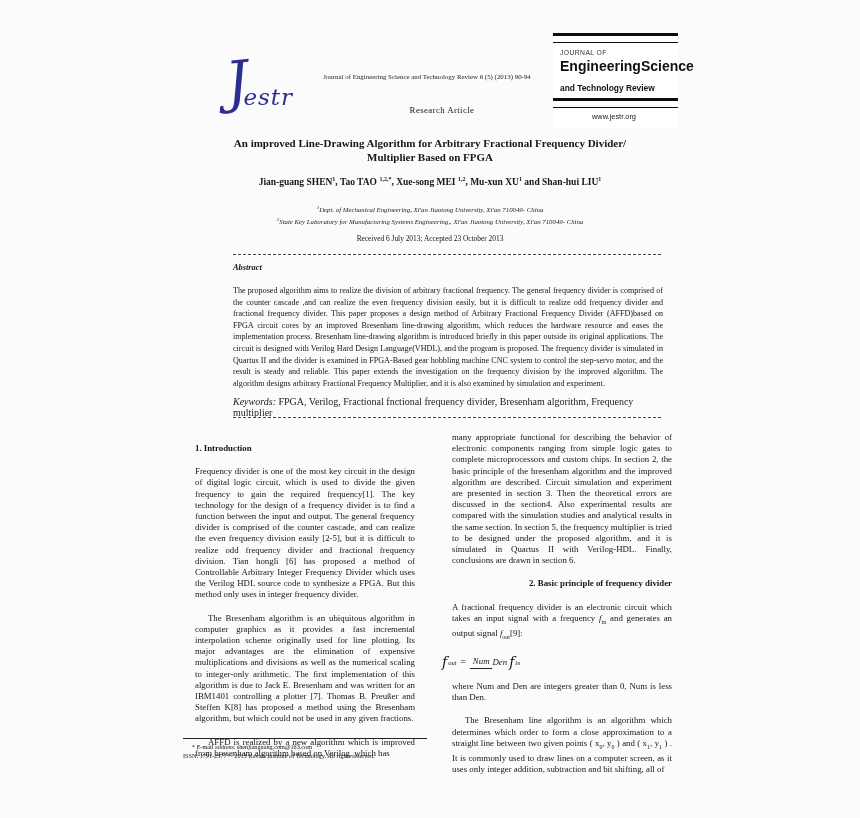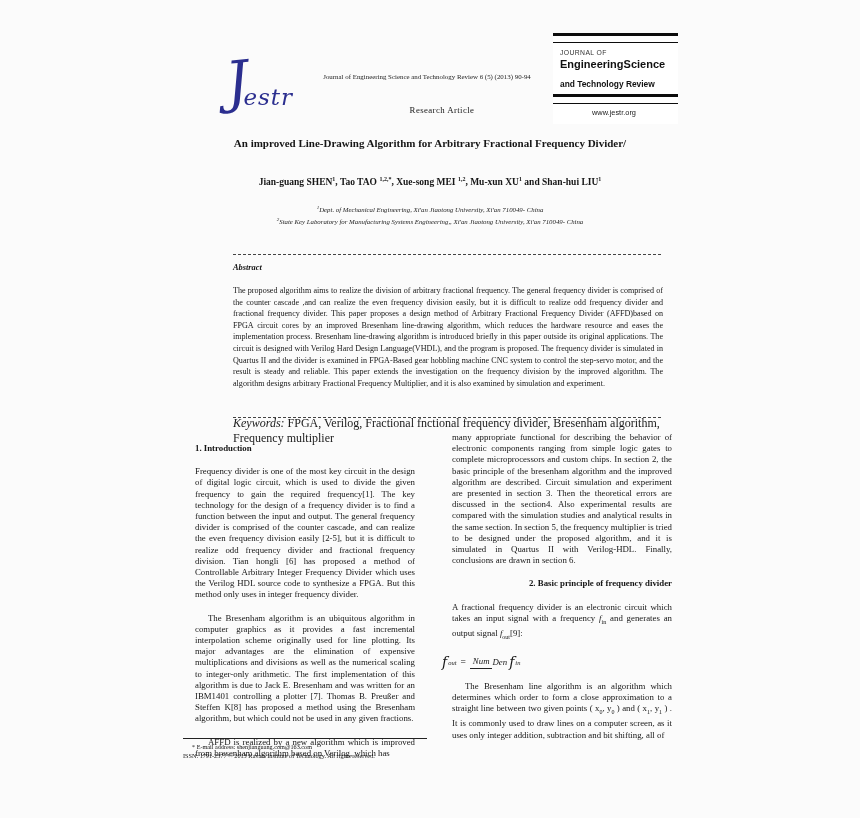--- a/index.html
+++ b/index.html
@@ -10,39 +10,39 @@
   .logo{position:absolute;left:226px;top:32px;width:130px;height:82px;color:#2b2e8f;font-family:"DejaVu Serif",serif;font-style:italic;display:flex;align-items:flex-end}
   .logo .ini{font-size:56px;line-height:64px;transform:rotate(-6deg)}
   .logo .rest{font-size:23px;line-height:34px;margin-left:-5px;letter-spacing:1px}
   .cite{position:absolute;left:292px;top:73px;width:270px;text-align:center;font-size:6.9px;color:#222;white-space:nowrap}
   .research{position:absolute;left:12px;top:105px;width:860px;text-align:center;font-size:8.8px;letter-spacing:.4px}
 
   .jbox{position:absolute;left:553px;top:33px;width:125px;background:#ffffff;font-family:"Liberation Sans",sans-serif;color:#111}
   .rule{height:6px;border-top:3px solid #0c0c0c;border-bottom:1px solid #0c0c0c}
   .jbox-inner{padding:6px 5px 5px 7px}
   .j-line1{font-size:6.8px;letter-spacing:.4px;color:#333;margin-bottom:2px}
-  .j-line2{display:flex;font-weight:bold;font-size:11px}
+  .j-line2{display:flex;font-weight:bold;font-size:14px}
   .j-line3{font-weight:bold;font-size:8.4px;margin-top:9px}
   .j-url{text-align:center;font-size:7.4px;padding:4px 3px 7px 0;color:#222}
 
   
   .title{position:absolute;left:100px;top:137px;width:660px;text-align:center;font-weight:bold;font-size:11px;line-height:13.5px}
   .authors{position:absolute;left:100px;top:176px;width:660px;text-align:center;font-weight:bold;font-size:9.5px}
   .authors sup{font-size:6px}
   .affils{position:absolute;left:100px;top:203px;width:660px;text-align:center;font-style:italic;font-size:6.8px;line-height:9.5px;color:#222}
   .affils sup{font-size:5px}
   .dates{position:absolute;left:100px;top:234px;width:660px;text-align:center;font-size:7.4px}
 
   .sep{border-top:1px dashed #444;height:0}
   .sep1{position:absolute;left:233px;top:254px;width:428px}
   .sep2{position:absolute;left:233px;top:417px;width:428px}
 
   .abs-h{position:absolute;left:233px;top:263px;font-size:8.4px;font-weight:bold;font-style:italic}
   .abs-t{position:absolute;left:233px;top:285px;width:430px;font-size:8.1px;line-height:11.6px;text-align:justify}
-  .kw{position:absolute;left:233px;top:416px;width:430px;font-size:12px;color:#1a1a1a}
+  .kw{position:absolute;left:233px;top:396px;width:430px;font-size:10px;color:#1a1a1a}
   .kw .lbl{font-style:italic}
 
   
   .colL{position:absolute;left:183px;top:431px;width:244px;font-size:8.8px;line-height:11.2px;text-align:justify}
   .colR{position:absolute;left:440px;top:420px;width:244px;font-size:8.8px;line-height:11.2px;text-align:justify}
   .colL p,.colR p{margin:12px}
   .h2{font-weight:bold;margin:0 0 11px 0;text-align:left}
   .h2b{font-weight:bold;margin:22px 0 0 0;text-align:right}
   .ind{text-indent:13px}
   .colR i, .colL i{font-style:italic}
@@ -81,31 +81,33 @@
         <span>Science</span>
       </div>
       <div class="j-line3">and Technology Review</div>
     </div>
     <div class="rule"></div>
     <div class="j-url">www.jestr.org</div>
   </div>
 
   <div class="title">
     <div>An improved Line-Drawing Algorithm for Arbitrary Fractional Frequency Divider/</div>
+    <div>Multiplier Based on FPGA</div>
   </div>
 
   <div class="authors">
     <span>Jian-guang SHEN</span><sup>1</sup><span>, </span><span>Tao TAO </span><sup>1,2,*</sup><span>, </span><span>Xue-song MEI </span><sup>1,2</sup><span>, </span><span>Mu-xun XU</span><sup>1</sup><span> and </span><span>Shan-hui LIU</span><sup>1</sup>
   </div>
 
   <div class="affils">
     <div><sup>1</sup><span>Dept. of Mechanical Engineering, Xi'an Jiaotong University, Xi'an 710049- China</span></div>
     <div><sup>2</sup><span>State Key Laboratory for Manufacturing Systems Engineering,, Xi'an Jiaotong University, Xi'an 710049- China</span></div>
   </div>
 
+  <div class="dates">Received 6 July 2013; Accepted 23 October 2013</div>
 
   <div class="sep sep1"></div>
 
   <div class="abs-h">Abstract</div>
   <div class="abs-t">The proposed algorithm aims to realize the division of arbitrary fractional frequency. The general frequency divider is comprised of the counter cascade ,and can realize the even frequency division easily, but it is difficult to realize odd frequency divider and fractional frequency divider. This paper proposes a design method of Arbitrary Fractional Frequency Divider (AFFD)based on FPGA circuit cores by an improved Bresenham line-drawing algorithm, which reduces the hardware resource and eases the implementation process. Bresenham line-drawing algorithm is introduced briefly in this paper outside its original applications. The circuit is designed with Verilog Hard Design Language(VHDL), and the program is proposed. The frequency divider is simulated in Quartus II and the divider is examined in FPGA-Based gear hobbling machine CNC system to control the step-servo motor, and the result is steady and reliable. This paper extends the investigation on the frequency division by the improved algorithm. The algorithm designs arbitrary Fractional Frequency Multiplier, and it is also examined by simulation and experiment.</div>
 
   <div class="kw">
     <span class="lbl">Keywords:</span><span> FPGA, Verilog, Fractional fnctional frequency divider, Bresenham algorithm, Frequency multiplier</span>
   </div>
 
@@ -128,20 +130,21 @@
       <span class="f-sub">out</span>
       <span class="f-eq">=</span>
       <span class="frac">
         <span class="num">Num</span>
         <span class="den">Den</span>
       </span>
       <span class="f-big">f</span>
       <span class="f-sub">in</span>
     </div>
 
+    <p>where Num and Den are integers greater than 0, Num is less than Den.</p>
     <p class="ind"><span>The Bresenham line algorithm is an algorithm which determines which order to form a close approximation to a straight line between two given points ( x</span><sub>0</sub><span>, y</span><sub>0</sub><span> ) and ( x</span><sub>1</sub><span>, y</span><sub>1</sub><span> ) . It is commonly used to draw lines on a computer screen, as it uses only integer addition, subtraction and bit shifting, all of</span></p>
   </div>
 
   <div class="foot">
     <div class="l1">* E-mail address: shenjianguang.com@163.com</div>
     <div>ISSN: 1791-2377 © 2013 Kavala Institute of Technology. All rights reserved.</div>
   </div>
 
 </div>
 

